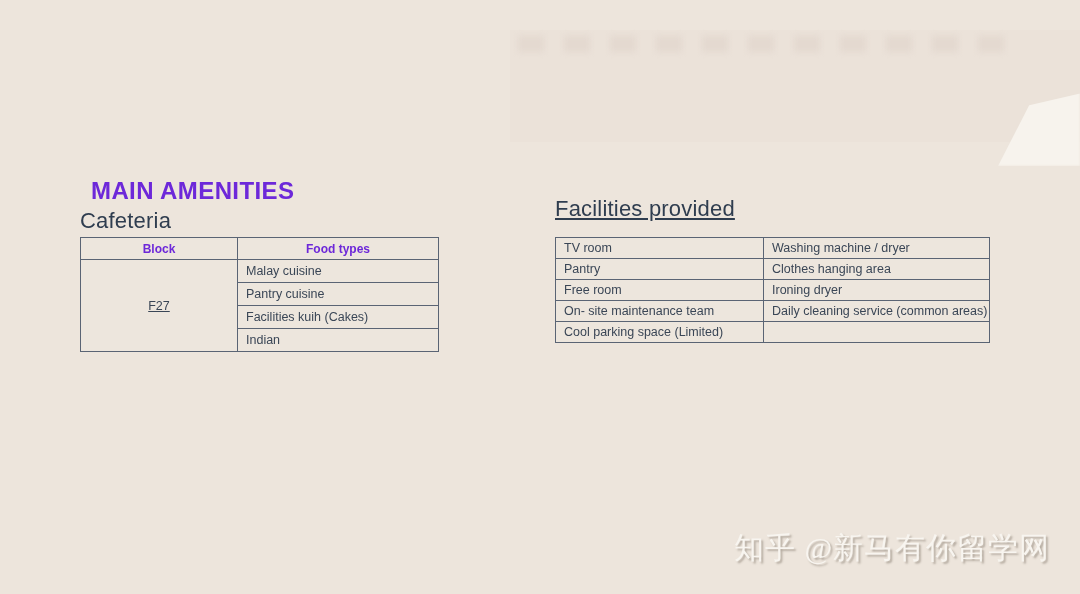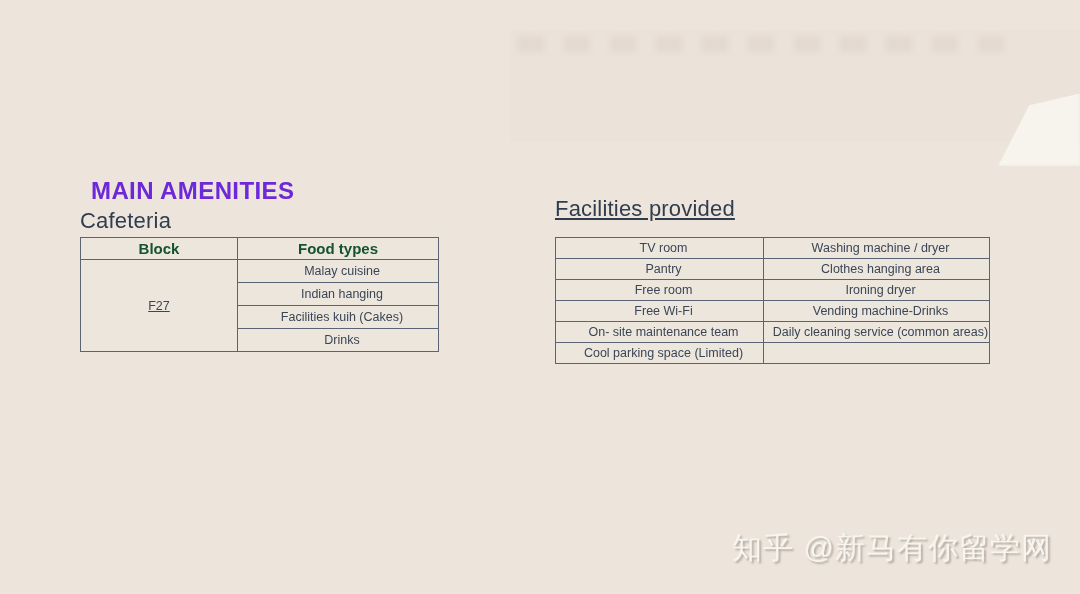--- a/index.html
+++ b/index.html
@@ -41,45 +41,45 @@
   }
   .cafeteria-heading{left:80px;top:208px;}
   .facilities-heading{left:555px;top:196px;text-decoration:underline;}
 
   table{
     position:absolute;border-collapse:collapse;table-layout:fixed;
     font-size:12.5px;color:#3a4656;
   }
   td,th{
     border:1px solid #5a6474;
-    padding:0 0 0 8px;text-align:center;vertical-align:middle;
+    padding:0 0 0 8px;text-align:left;vertical-align:middle;
     background:rgba(255,255,255,0.04);
     overflow:hidden;white-space:nowrap;
   }
   th{
     font-weight:700;text-align:center;padding:0;
-    color:#14532d;font-size:15px;
+    color:#6d28d9;font-size:12px;
   }
 
   .cafeteria-table{left:80px;top:237px;width:358px;}
   .cafeteria-table col.c1{width:157px;}
   .cafeteria-table col.c2{width:201px;}
   .cafeteria-table th{height:21px;}
   .cafeteria-table td{height:22px;}
   .cafeteria-table td.block-cell{text-align:center;padding:0;text-decoration:underline;}
 
   .facilities-table{left:555px;top:237px;width:434px;}
   .facilities-table col.c1{width:208px;}
   .facilities-table col.c2{width:226px;}
   .facilities-table td{height:20px;}
 
   .watermark{
     position:absolute;left:722px;top:528px;width:340px;
     font-size:30px;letter-spacing:1px;text-align:center;
-    font-family:Liberation Sans, sans-serif;
+    font-family:Liberation Serif, serif;
     color:#f8f5f0;
     text-shadow:2px 2px 2px rgba(112,101,88,0.45);
     user-select:none;
   }
 </style>
 </head>
 <body>
 
 <div class="slide">
 
@@ -99,27 +99,27 @@
     <tbody>
         <tr>
       <th>Block</th>
       <th>Food types</th>
     </tr>
     <tr>
       <td class="block-cell" rowspan="4">F27</td>
       <td>Malay cuisine</td>
     </tr>
     <tr>
-      <td>Indian hanging</td>
+      <td>Pantry cuisine</td>
     </tr>
     <tr>
       <td>Facilities kuih (Cakes)</td>
     </tr>
     <tr>
-      <td>Drinks</td>
+      <td>Indian</td>
     </tr>
   </tbody>
     </table>
 
   <h2 class="section-heading facilities-heading">Facilities provided</h2>
 
   <table class="facilities-table">
     <colgroup>
         <col class="c1">
         <col class="c2">
@@ -131,24 +131,20 @@
     </tr>
     <tr>
       <td>Pantry</td>
       <td>Clothes hanging area</td>
     </tr>
     <tr>
       <td>Free room</td>
       <td>Ironing dryer</td>
     </tr>
     <tr>
-      <td>Free Wi-Fi</td>
-      <td>Vending machine-Drinks</td>
-    </tr>
-    <tr>
       <td>On- site maintenance team</td>
       <td>Daily cleaning service (common areas)</td>
     </tr>
     <tr>
       <td>Cool parking space (Limited)</td>
       <td></td>
     </tr>
   </tbody>
     </table>
 

